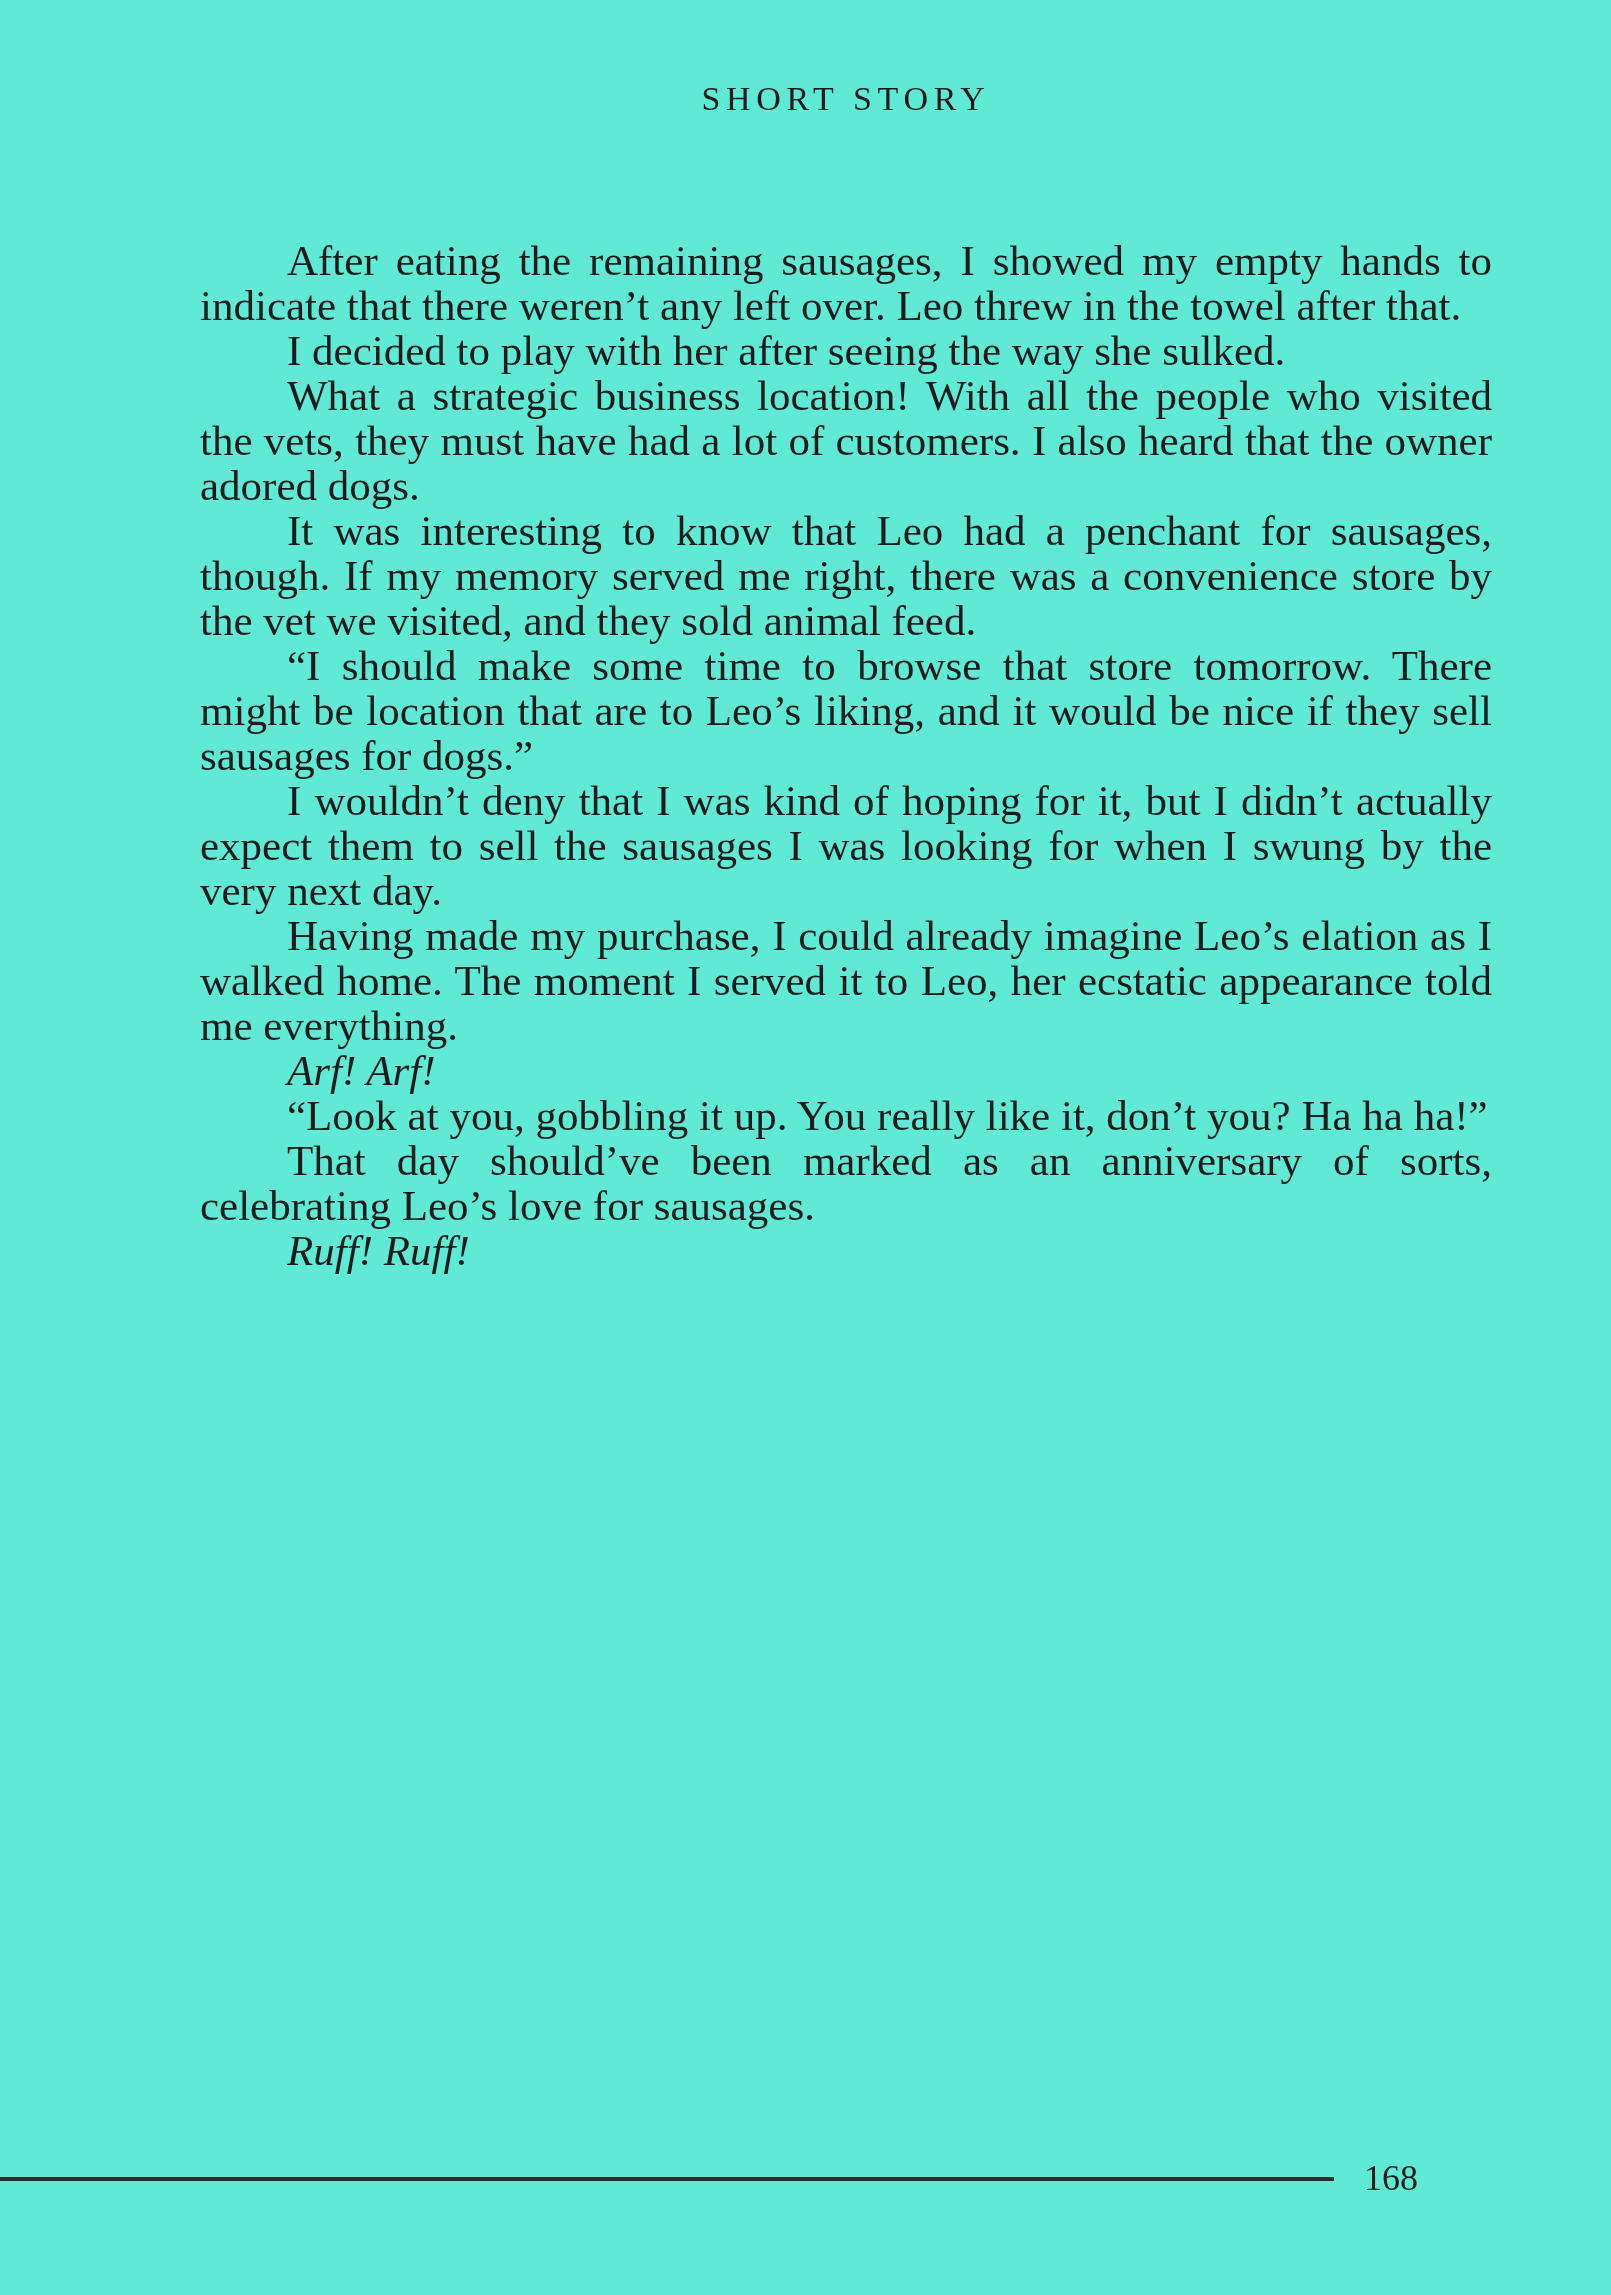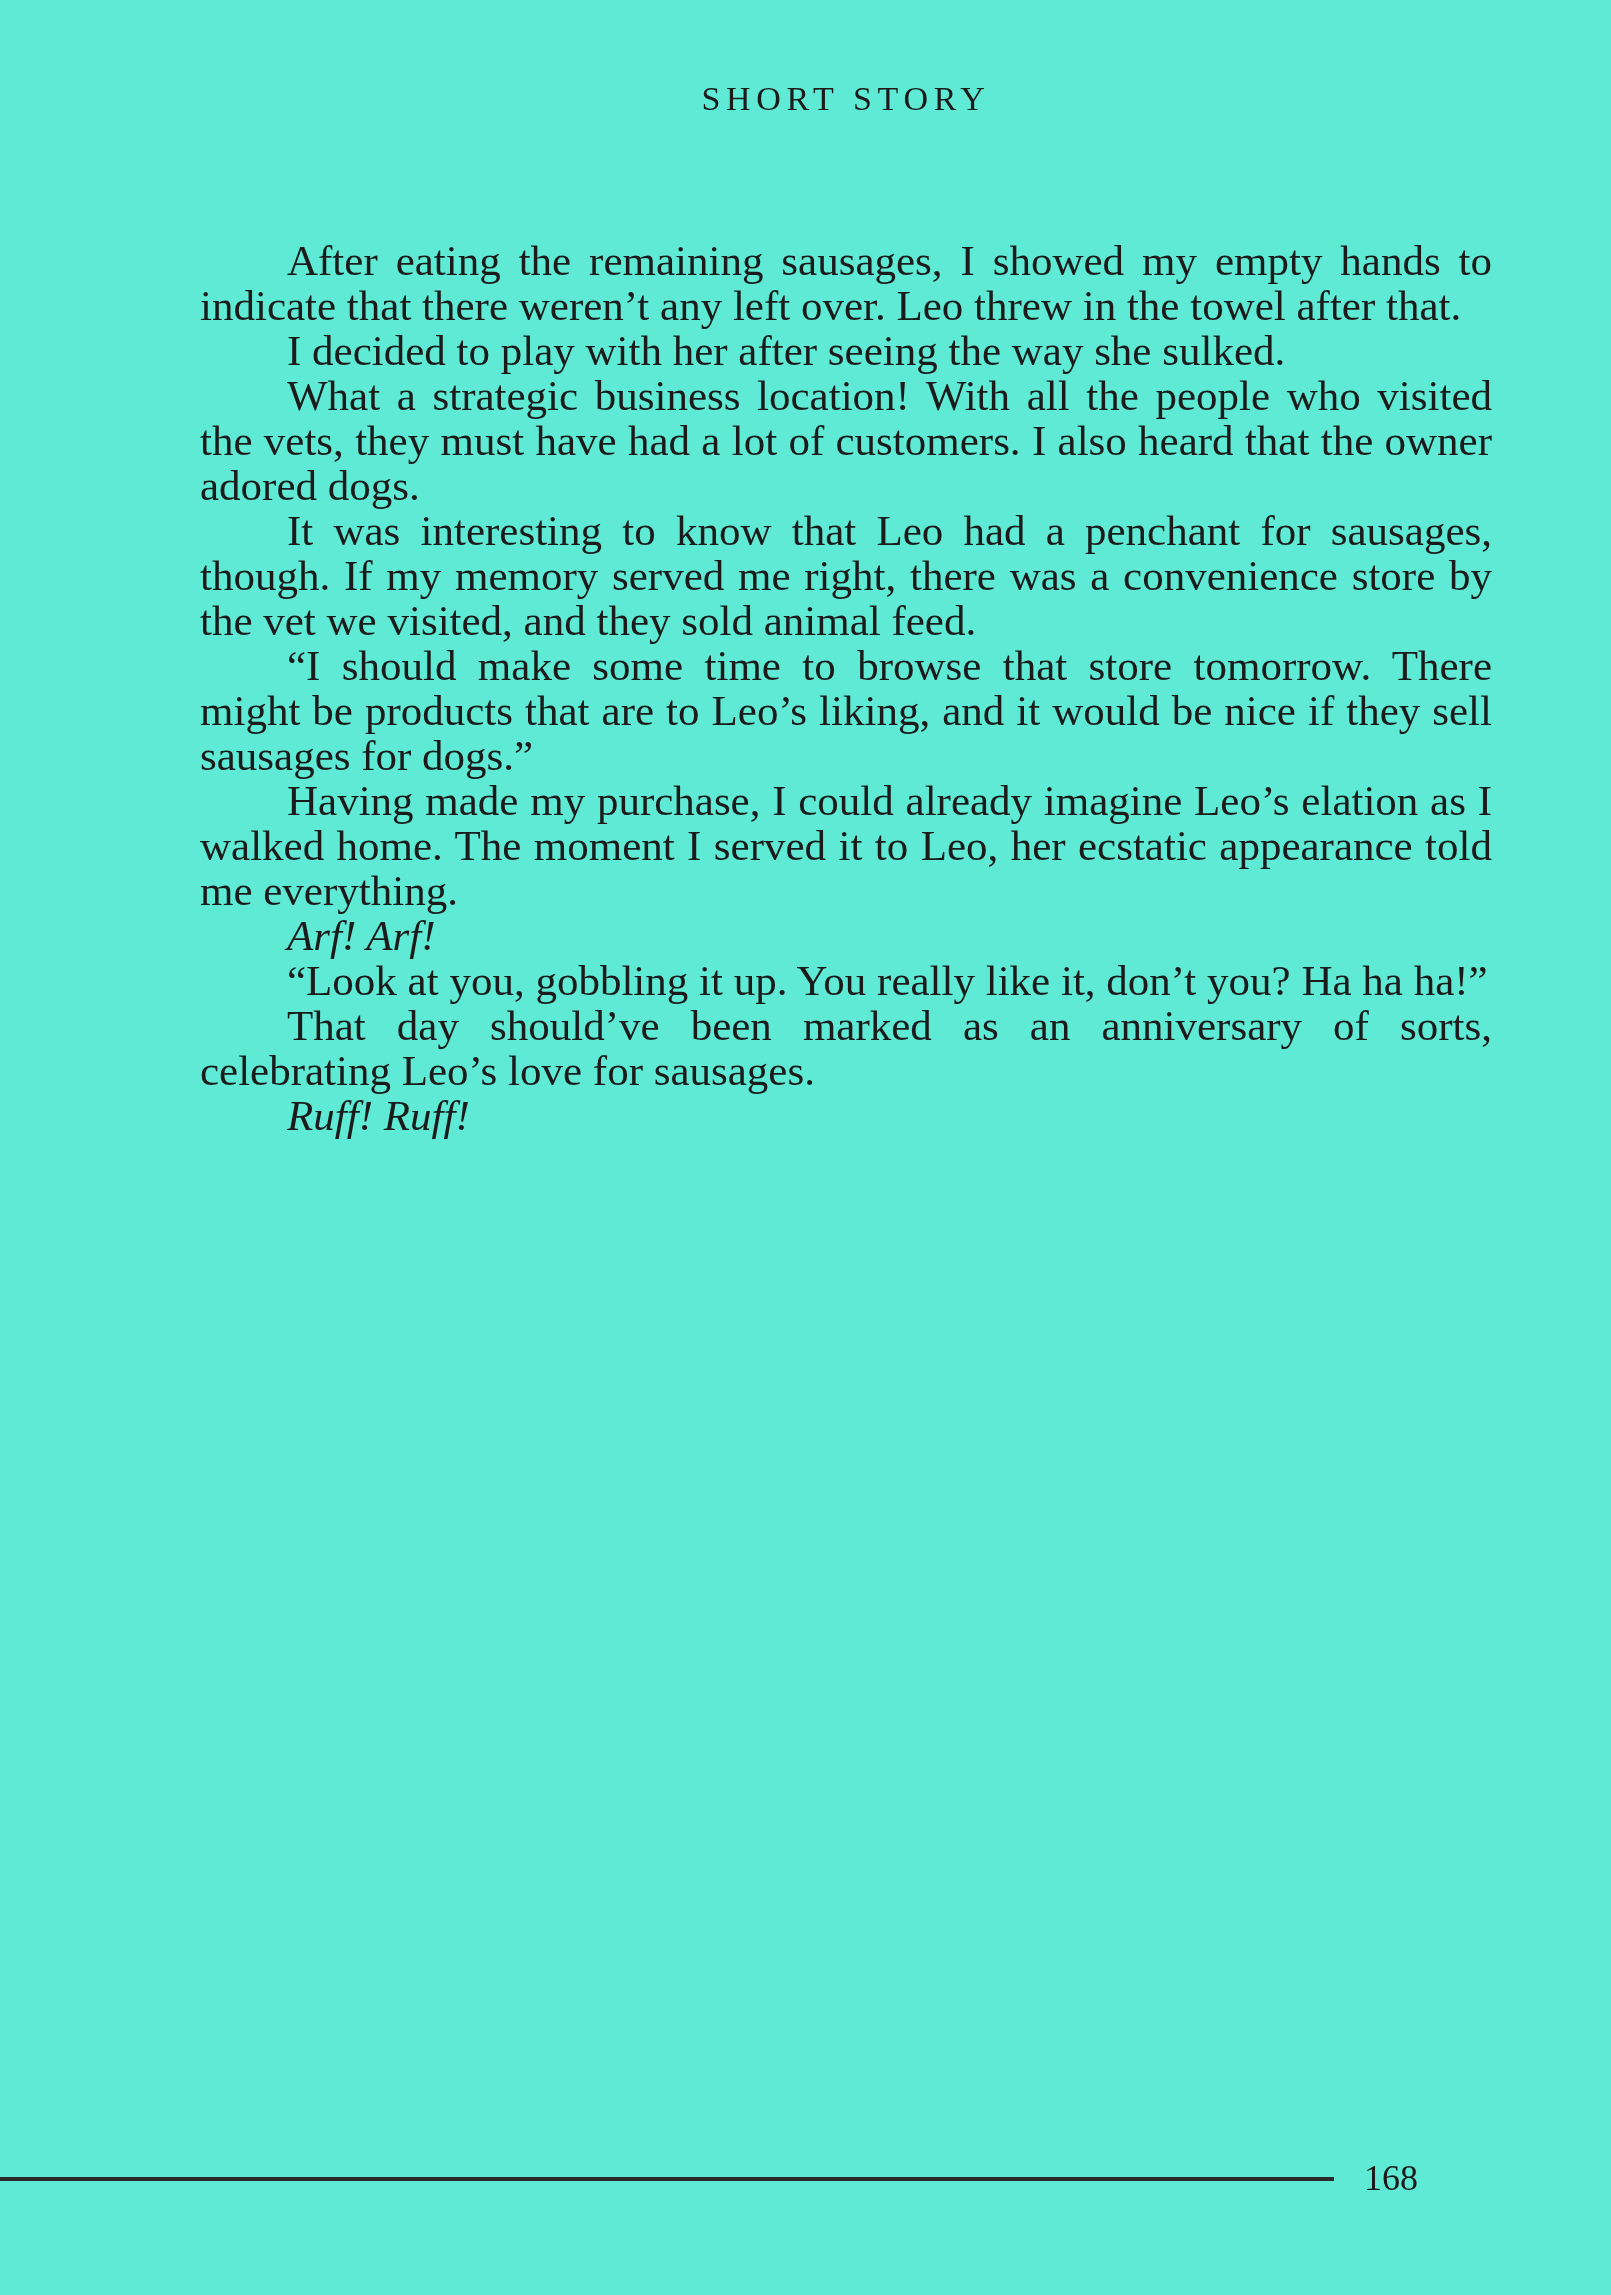--- a/index.html
+++ b/index.html
@@ -69,21 +69,22 @@
 
 <div class="page">
 
   <div class="running-header">SHORT STORY</div>
 
   <div class="story-body">
     <p>After eating the remaining sausages, I showed my empty hands to indicate that there weren’t any left over. Leo threw in the towel after that.</p>
     <p>I decided to play with her after seeing the way she sulked.</p>
     <p>What a strategic business location! With all the people who visited the vets, they must have had a lot of customers. I also heard that the owner adored dogs.</p>
     <p>It was interesting to know that Leo had a penchant for sausages, though. If my memory served me right, there was a convenience store by the vet we visited, and they sold animal feed.</p>
-    <p>“I should make some time to browse that store tomorrow. There might be products that are to Leo’s liking, and it would be nice if they sell sausages for dogs.”</p>
+    <p>“I should make some time to browse that store tomorrow. There might be location that are to Leo’s liking, and it would be nice if they sell sausages for dogs.”</p>
+    <p>I wouldn’t deny that I was kind of hoping for it, but I didn’t actually expect them to sell the sausages I was looking for when I swung by the very next day.</p>
     <p>Having made my purchase, I could already imagine Leo’s elation as I walked home. The moment I served it to Leo, her ecstatic appearance told me everything.</p>
     <p class="italic">Arf! Arf!</p>
     <p>“Look at you, gobbling it up. You really like it, don’t you? Ha ha ha!”</p>
     <p>That day should’ve been marked as an anniversary of sorts, celebrating Leo’s love for sausages.</p>
     <p class="italic">Ruff! Ruff!</p>
   </div>
 
   <div class="footer-rule"></div>
 
   <div class="page-number">168</div>

